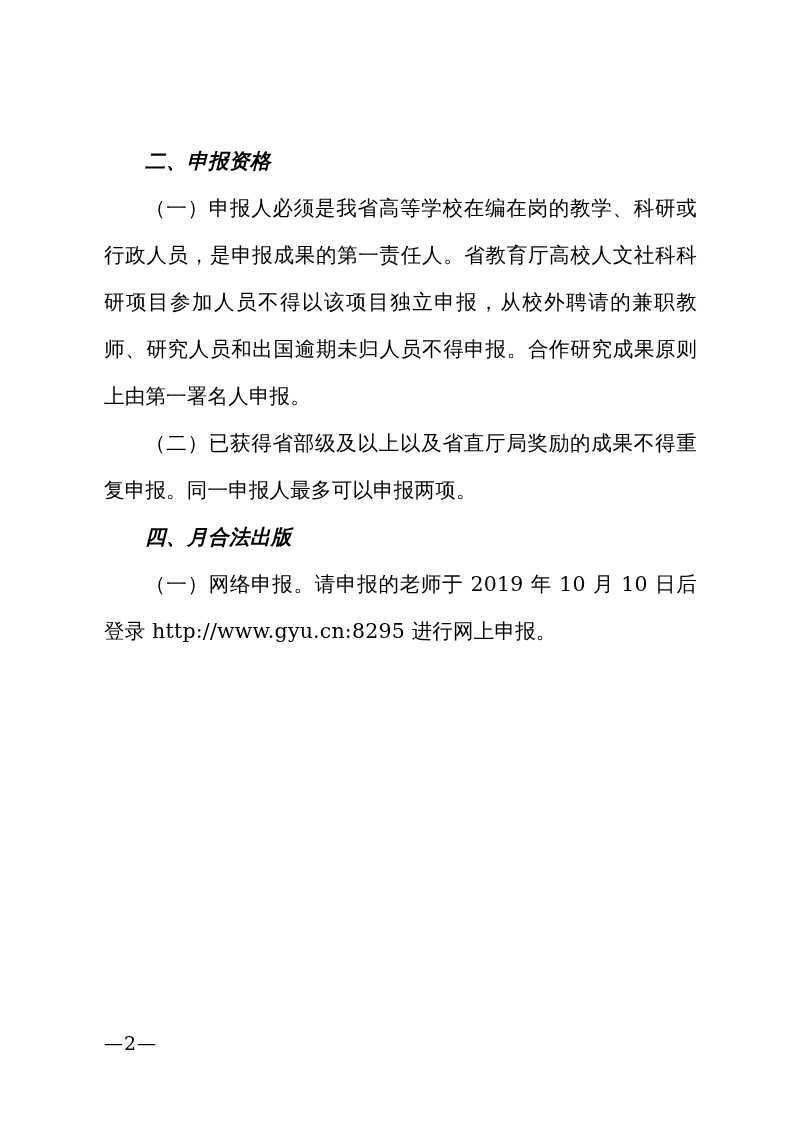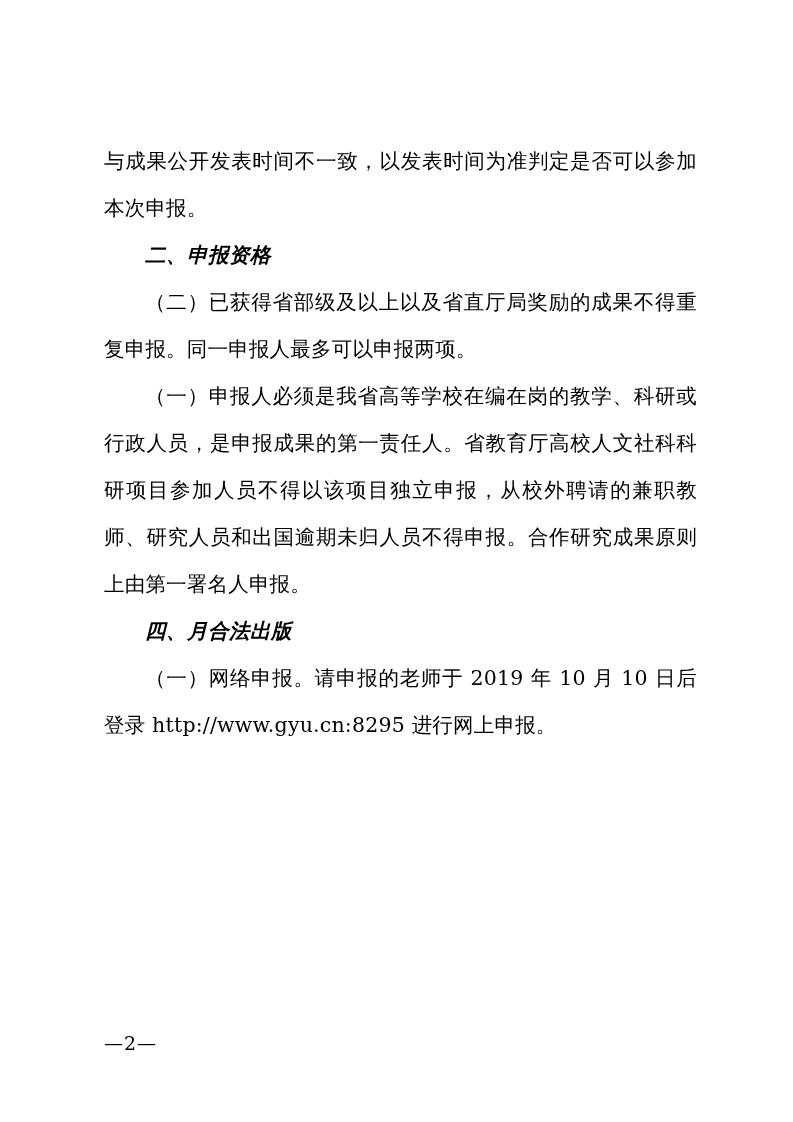--- a/index.html
+++ b/index.html
@@ -54,28 +54,27 @@
     font-size: 19px;
     font-family: "DejaVu Serif", "Liberation Serif", serif;
     letter-spacing: 1px;
   }
 </style>
 </head>
 <body>
 
 <div class="page">
 
-  <p class="body-text">与成果公开发表时间不一致，以发表时间为准判定是否可以参加本次申报。</p>
 
 
   <div class="heading">二、申报资格</div>
 
+  <p class="body-text indent">（一）申报人必须是我省高等学校在编在岗的教学、科研或行政人员，是申报成果的第一责任人。省教育厅高校人文社科科研项目参加人员不得以该项目独立申报，从校外聘请的兼职教师、研究人员和出国逾期未归人员不得申报。合作研究成果原则上由第一署名人申报。</p>
+
   <p class="body-text indent">（二）已获得省部级及以上以及省直厅局奖励的成果不得重复申报。同一申报人最多可以申报两项。</p>
-
-  <p class="body-text indent">（一）申报人必须是我省高等学校在编在岗的教学、科研或行政人员，是申报成果的第一责任人。省教育厅高校人文社科科研项目参加人员不得以该项目独立申报，从校外聘请的兼职教师、研究人员和出国逾期未归人员不得申报。合作研究成果原则上由第一署名人申报。</p>
 
 
 
   <div class="heading">四、月合法出版</div>
 
 
   <p class="body-text indent">（一）网络申报。请申报的老师于 2019 年 10 月 10 日后登录 http://www.gyu.cn:8295 进行网上申报。</p>
 
 </div>
 

